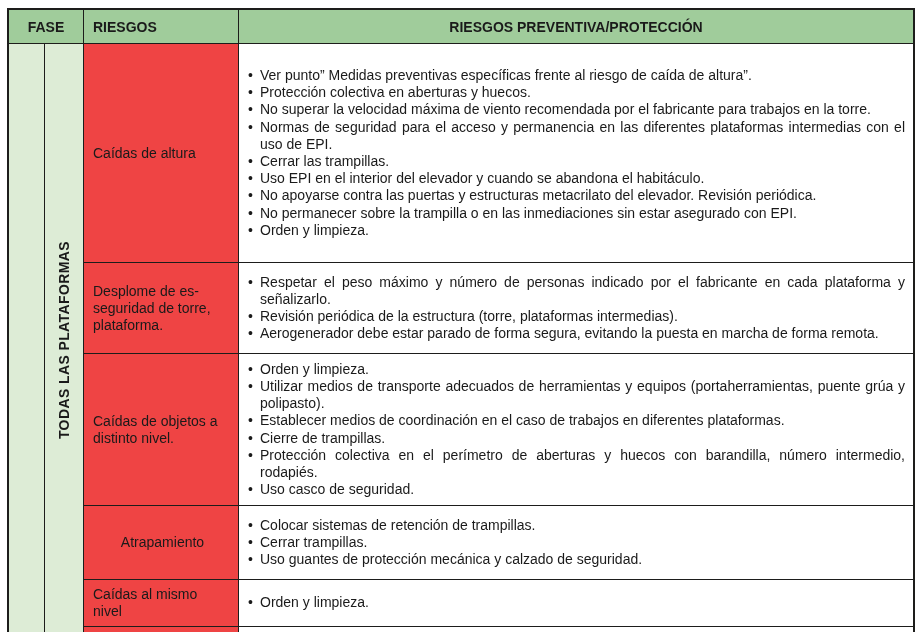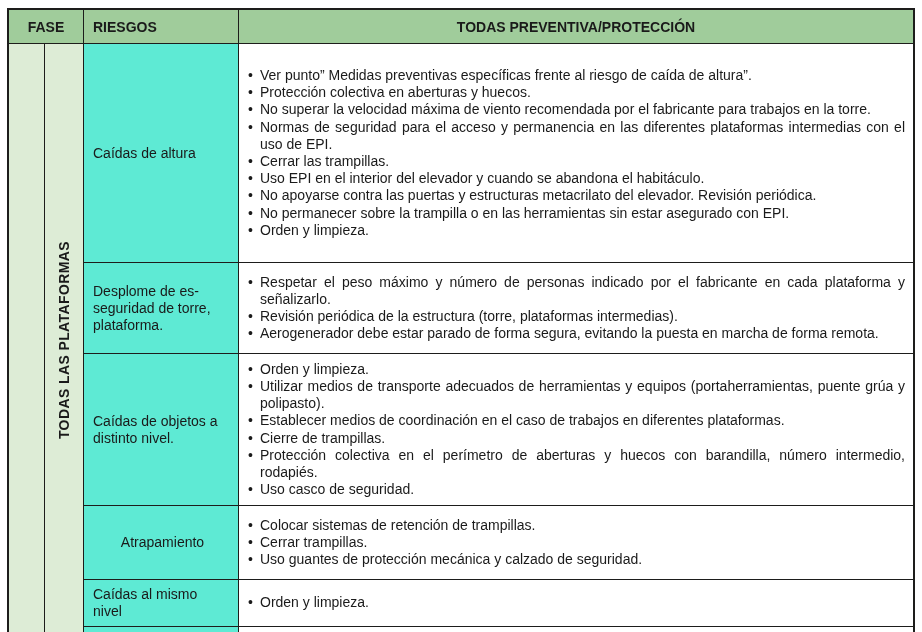--- a/index.html
+++ b/index.html
@@ -55,21 +55,21 @@
     white-space: nowrap;
     font-weight: bold;
     font-size: 14px;
     letter-spacing: 0.4px;
     margin-top: -70px; 
   }
 
   
   .risk {
     grid-column: 3 / 4;
-    background: #5eead4;
+    background: #ef4444;
     display: flex;
     align-items: center;
     padding-left: 9px;
     padding-right: 6px;
     font-size: 14px;
     line-height: 17px;
     white-space: pre-line;
   }
   
   .measures {
@@ -106,38 +106,38 @@
   .row6 { grid-row: 7; }
 </style>
 </head>
 <body>
 
 <div id="page">
   <div class="table">
 
     <div class="cell hdr hdr-fase br bb">FASE</div>
     <div class="cell hdr hdr-riesgos br bb">RIESGOS</div>
-    <div class="cell hdr hdr-medida bb">TODAS PREVENTIVA/PROTECCIÓN</div>
+    <div class="cell hdr hdr-medida bb">RIESGOS PREVENTIVA/PROTECCIÓN</div>
 
     <div class="cell fase-empty br"></div>
     <div class="cell fase-group br">
       <span class="vlabel">TODAS LAS PLATAFORMAS</span>
     </div>
 
     <div class="cell risk row1 br bb">Caídas de altura</div>
     <div class="cell measures row1 bb">
       <ul>
           <li>Ver punto” Medidas preventivas específicas frente al riesgo de caída de altura”.</li>
           <li>Protección colectiva en aberturas y huecos.</li>
           <li>No superar la velocidad máxima de viento recomendada por el fabricante para trabajos en la torre.</li>
           <li>Normas de seguridad para el acceso y permanencia en las diferentes plataformas intermedias con el uso de EPI.</li>
           <li>Cerrar las trampillas.</li>
           <li>Uso EPI en el interior del elevador y cuando se abandona el habitáculo.</li>
           <li>No apoyarse contra las puertas y estructuras metacrilato del elevador. Revisión periódica.</li>
-          <li>No permanecer sobre la trampilla o en las herramientas sin estar asegurado con EPI.</li>
+          <li>No permanecer sobre la trampilla o en las inmediaciones sin estar asegurado con EPI.</li>
           <li>Orden y limpieza.</li>
         </ul>
     </div>
 
     <div class="cell risk row2 br bb">Desplome de es-
 seguridad de torre,
 plataforma.</div>
     <div class="cell measures row2 bb">
       <ul>
           <li>Respetar el peso máximo y número de personas indicado por el fabricante en cada plataforma y señalizarlo.</li>

